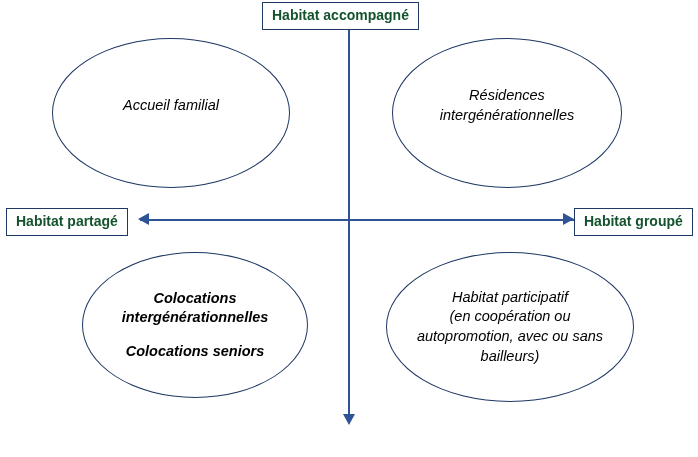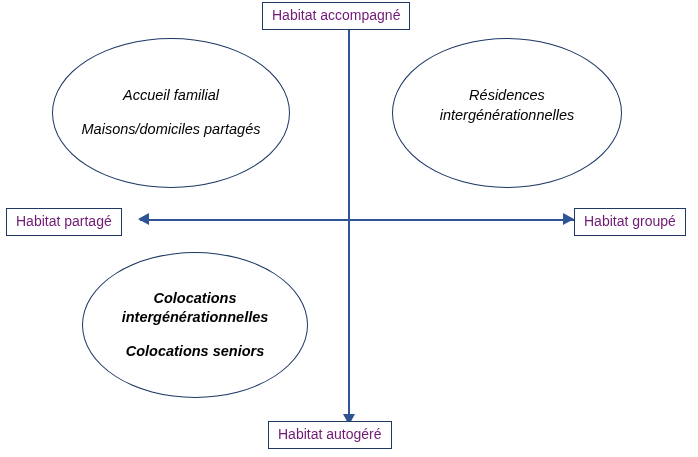--- a/index.html
+++ b/index.html
@@ -15,22 +15,22 @@
     font-family: "Liberation Sans", sans-serif;
     overflow: hidden;
   }
 
   
   .axis-label {
     position: absolute;
     box-sizing: border-box;
     border: 1px solid #1f3864;
     background: #ffffff;
-    color: #701a75;
-    font-weight: normal;
+    color: #14532d;
+    font-weight: bold;
     font-size: 14px;
     text-align: center;
     white-space: nowrap;
     padding: 5px 9px 6px 9px;
     line-height: 1.1;
   }
   #label-top    { left: 262px; top: 2px; }
   #label-bottom { left: 268px; top: 421px; }
   #label-left   { left: 6px;  top: 208px; }
   #label-right  { left: 574px; top: 208px; }
@@ -112,37 +112,41 @@
 
 <div id="canvas">
 
   <div class="line" id="v-line"></div>
   <div class="line" id="h-line"></div>
   <div class="arrow" id="arrow-left"></div>
   <div class="arrow" id="arrow-right"></div>
   <div class="arrow" id="arrow-down"></div>
 
   <div class="axis-label" id="label-top">Habitat accompagné</div>
-  <div class="axis-label" id="label-bottom">Habitat autogéré</div>
   <div class="axis-label" id="label-left">Habitat partagé</div>
   <div class="axis-label" id="label-right">Habitat groupé</div>
 
   <div class="ellipse" id="ell-tl">
     <span class="line-txt">Accueil familial</span>
     <span class="gap"></span>
-    <span class="line-txt">Maisons/domiciles partagés</span>
   </div>
 
   <div class="ellipse" id="ell-tr">
     <span class="line-txt">Résidences</span>
     <span class="line-txt">intergénérationnelles</span>
     <span class="gap"></span>
   </div>
 
   <div class="ellipse" id="ell-bl">
     <span class="line-txt">Colocations</span>
     <span class="line-txt">intergénérationnelles</span>
     <span class="gap"></span>
     <span class="line-txt">Colocations seniors</span>
   </div>
 
+  <div class="ellipse" id="ell-br">
+    <span class="multi">Habitat participatif</span>
+    <span class="multi">(en coopération ou</span>
+    <span class="multi">autopromotion, avec ou sans</span>
+    <span class="multi">bailleurs)</span>
+  </div>
 
 </div>
 
 </body></html>

